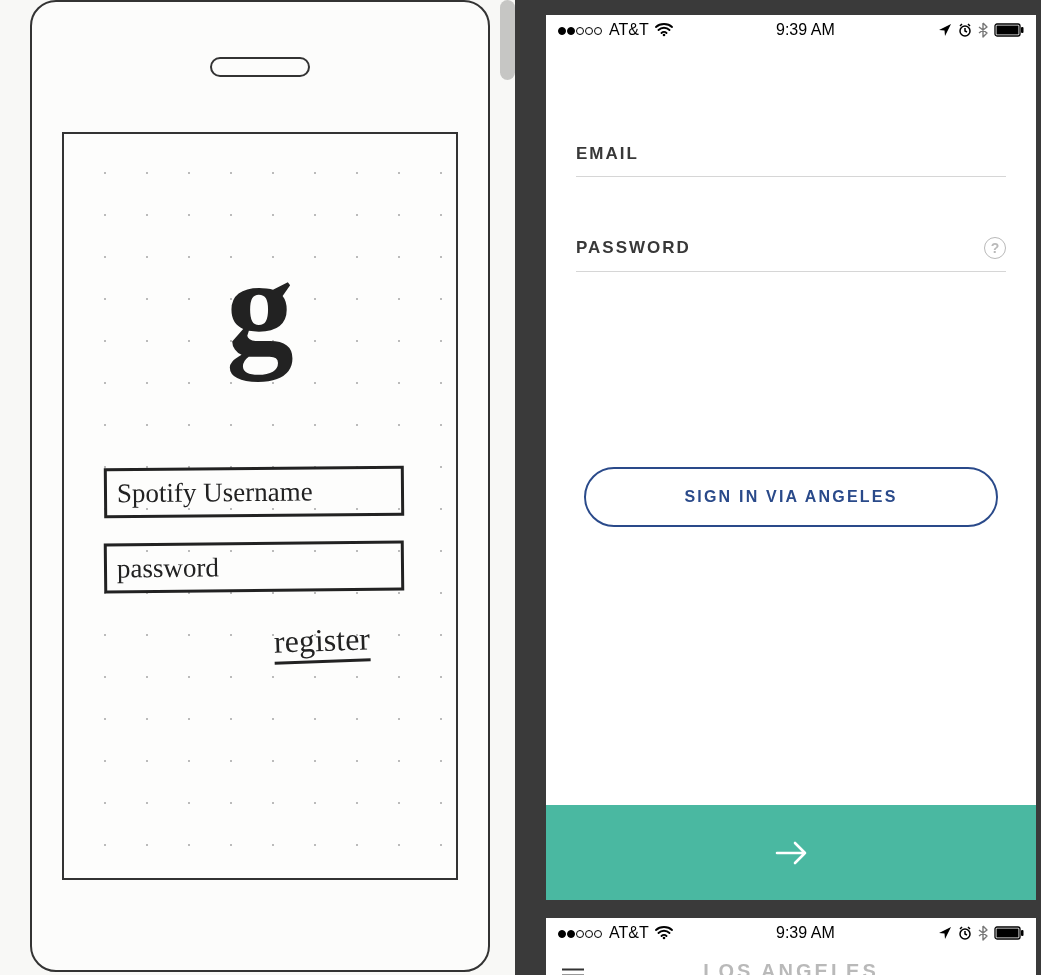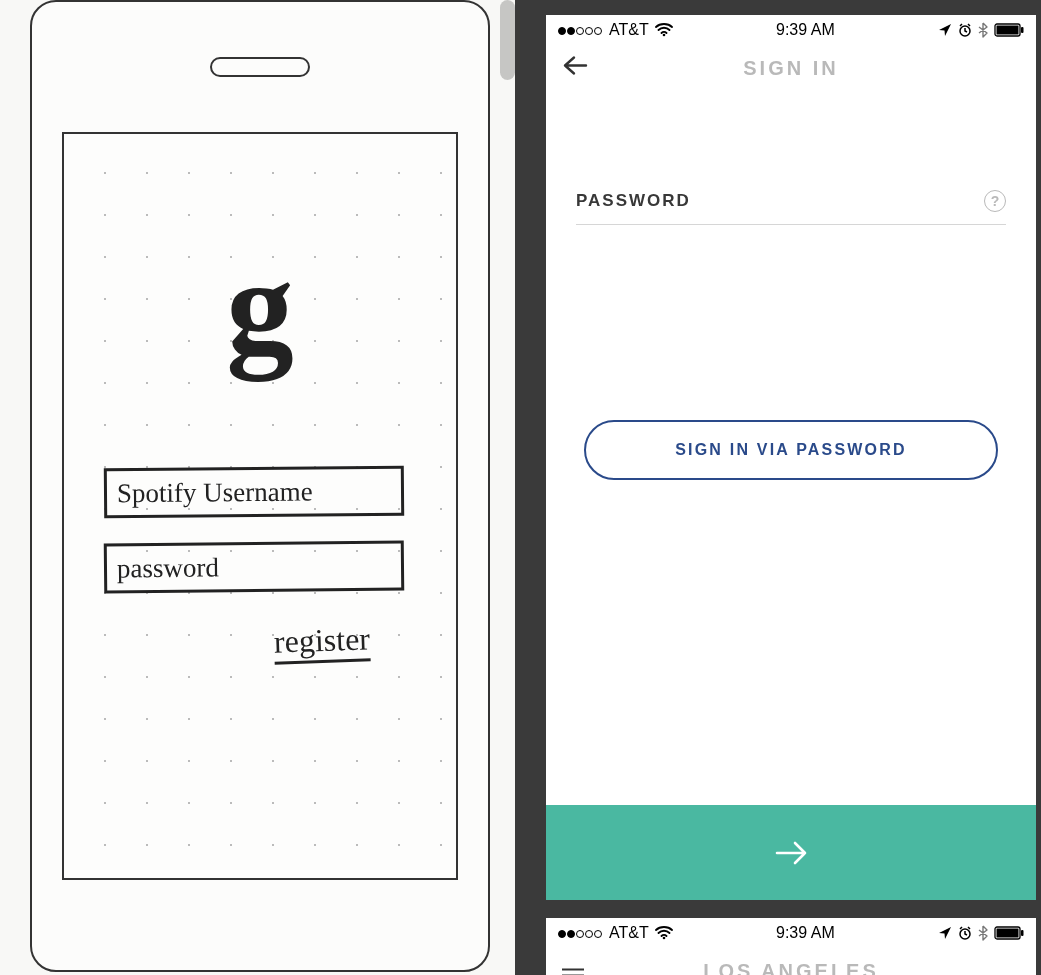--- a/index.html
+++ b/index.html
@@ -265,38 +265,33 @@
         <span class="battery">
           <svg width="30" height="14" viewBox="0 0 30 14">
               <rect x="1" y="1" width="25" height="12" rx="2" stroke="#000" fill="none" stroke-width="1.3"></rect>
               <rect x="2.5" y="2.5" width="22" height="9" fill="#000"></rect>
               <rect x="27" y="4" width="2.5" height="6" rx="1" fill="#000"></rect>
             </svg>
         </span>
       </div>
     </div>
 
-    <div class="navbar">
-      <div class="back">
-        <svg width="26" height="22" viewBox="0 0 26 22">
-            <path d="M12 3 L3 11 L12 19 M3 11 L24 11" stroke="#333" stroke-width="2.4" fill="none" stroke-linecap="round" stroke-linejoin="round"></path>
-          </svg>
-      </div>
-      <div class="navtitle">SIGN IN</div>
-    </div>
 
 
     <div class="form">
+      <div class="frow">
+        <span class="flabel">EMAIL</span>
+      </div>
       <div class="frow">
         <span class="flabel">PASSWORD</span>
         <span class="help">?</span>
       </div>
     </div>
 
-    <div class="fb-btn">SIGN IN VIA PASSWORD</div>
+    <div class="fb-btn">SIGN IN VIA ANGELES</div>
 
     <div class="cta">
       <svg width="40" height="32" viewBox="0 0 40 32">
         <path d="M6 16 L34 16 M24 6 L34 16 L24 26" stroke="#fff" stroke-width="2.6" fill="none" stroke-linecap="round" stroke-linejoin="round"></path>
       </svg>
     </div>
   </div>
 
   <div class="mock2">
     <div class="statusbar">

